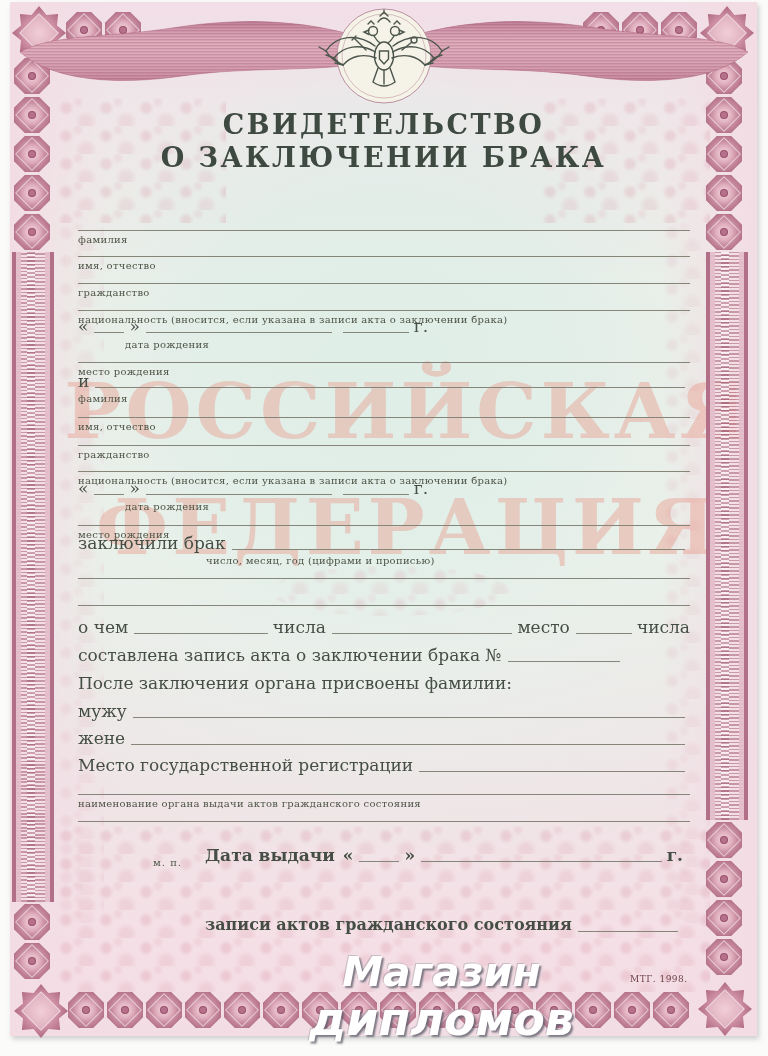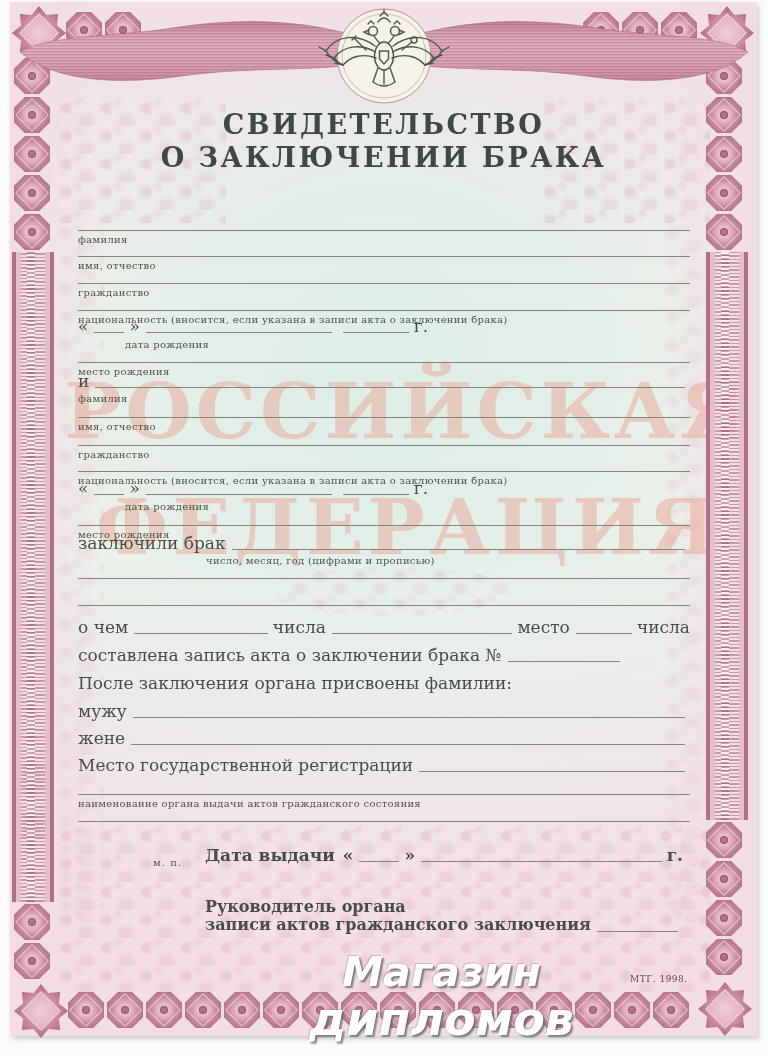--- a/index.html
+++ b/index.html
@@ -301,25 +301,22 @@
     <span style="width:8px;"></span>
     <span>«</span>
     <span class="wfill" style="width:40px;"></span>
     <span>»</span>
     <span class="fill"></span>
     <span>г.</span>
   </div>
 
   <div class="seal" style="left:143px;top:837px;margin-top:18px;">м. п.</div>
 
-  <div class="frow bold" style="left:195px;top:897px;height:18px;font-size:16px;">
-    <span>Руководитель органа</span>
-  </div>
   <div class="frow bold" style="left:195px;top:915px;width:478px;height:18px;font-size:16px;">
-    <span>записи актов гражданского заключения</span>
+    <span>записи актов гражданского состояния</span>
     <span class="fill"></span>
   </div>
 
   <div class="pcode" style="left:620px;top:972px;">МТГ. 1998.</div>
 
   <div class="shop">
     <div class="l1">Магазин</div>
     <div class="l2">дипломов</div>
   </div>
 

